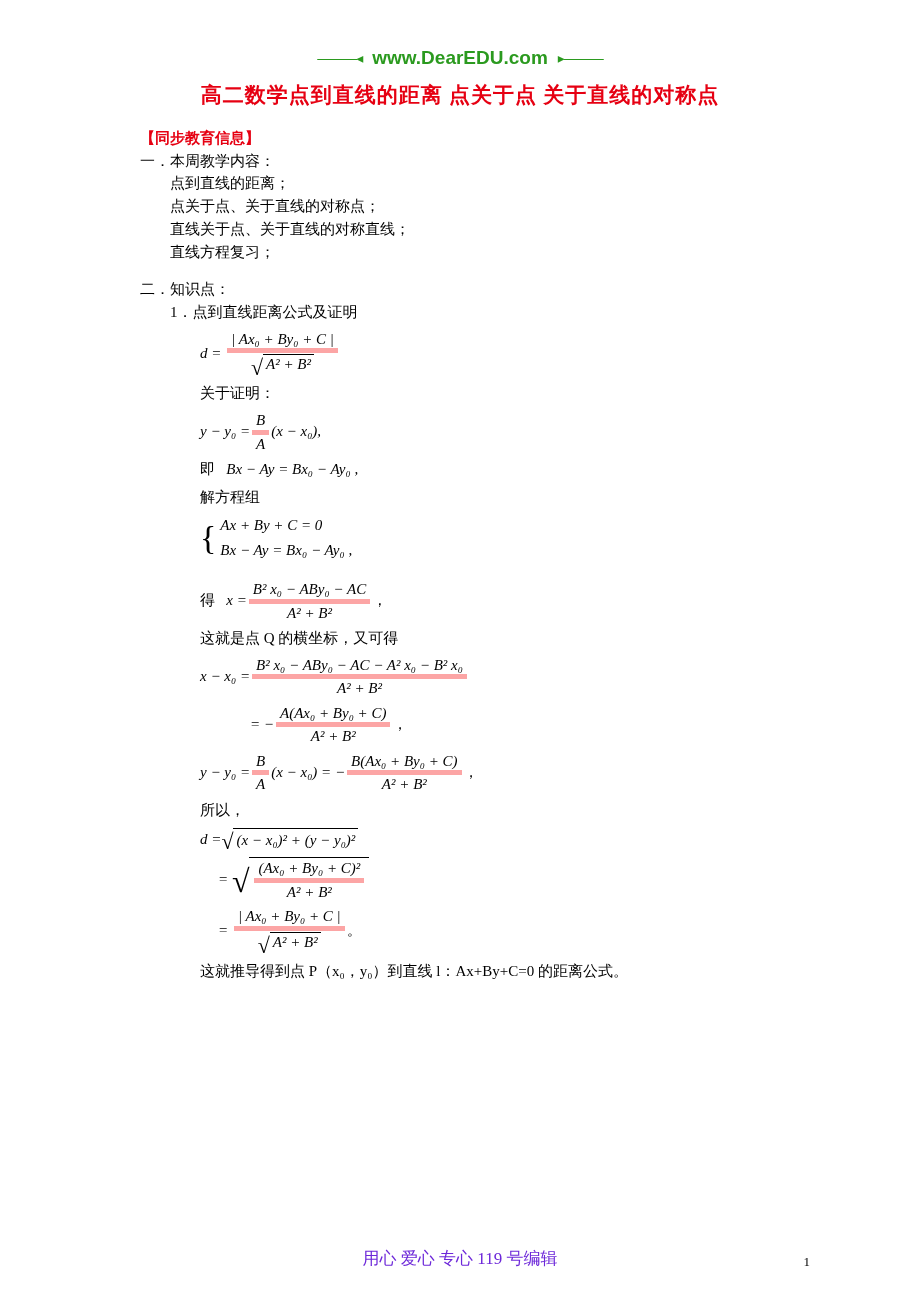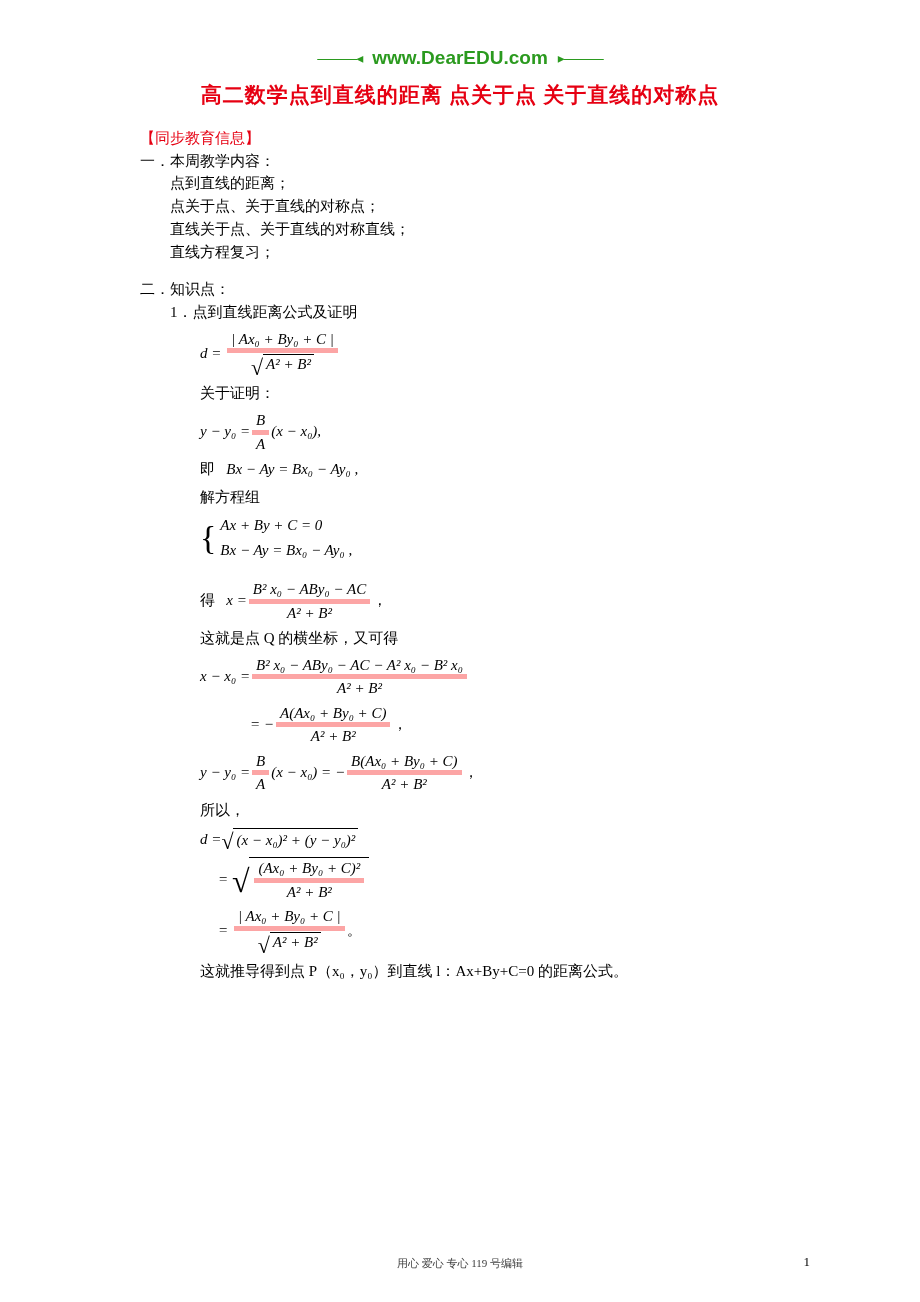--- a/index.html
+++ b/index.html
@@ -36,21 +36,21 @@
     .page-title {
       color: #e60012;
       font-weight: bold;
       font-size: 21px;
       text-align: center;
       margin-bottom: 18px;
       letter-spacing: 1px;
     }
     .section-label {
       color: #e60012;
-      font-weight: normal;
+      font-weight: bold;
     }
     .indent-1 { padding-left: 30px; }
     .indent-2 { padding-left: 60px; }
     .line { margin: 1px 0; }
     .formula {
       font-family: "Times New Roman", serif;
       font-style: italic;
       margin: 6px 0;
       display: flex;
       align-items: center;
@@ -102,22 +102,22 @@
       flex-direction: column;
       justify-content: center;
       gap: 4px;
       padding-left: 4px;
     }
     .footer {
       position: absolute;
       bottom: 30px;
       left: 0; right: 0;
       text-align: center;
-      color: #404040;
-      font-size: 11px;
+      color: #6d28d9;
+      font-size: 17px;
     }
     .page-num {
       position: absolute;
       bottom: 30px;
       right: 110px;
       font-size: 13px;
     }
     .cn { font-style: normal; font-family: "SimSun","宋体",serif; }
     .sqrt-big .radical { font-size: 32px; top: 8px; }
   </style>

